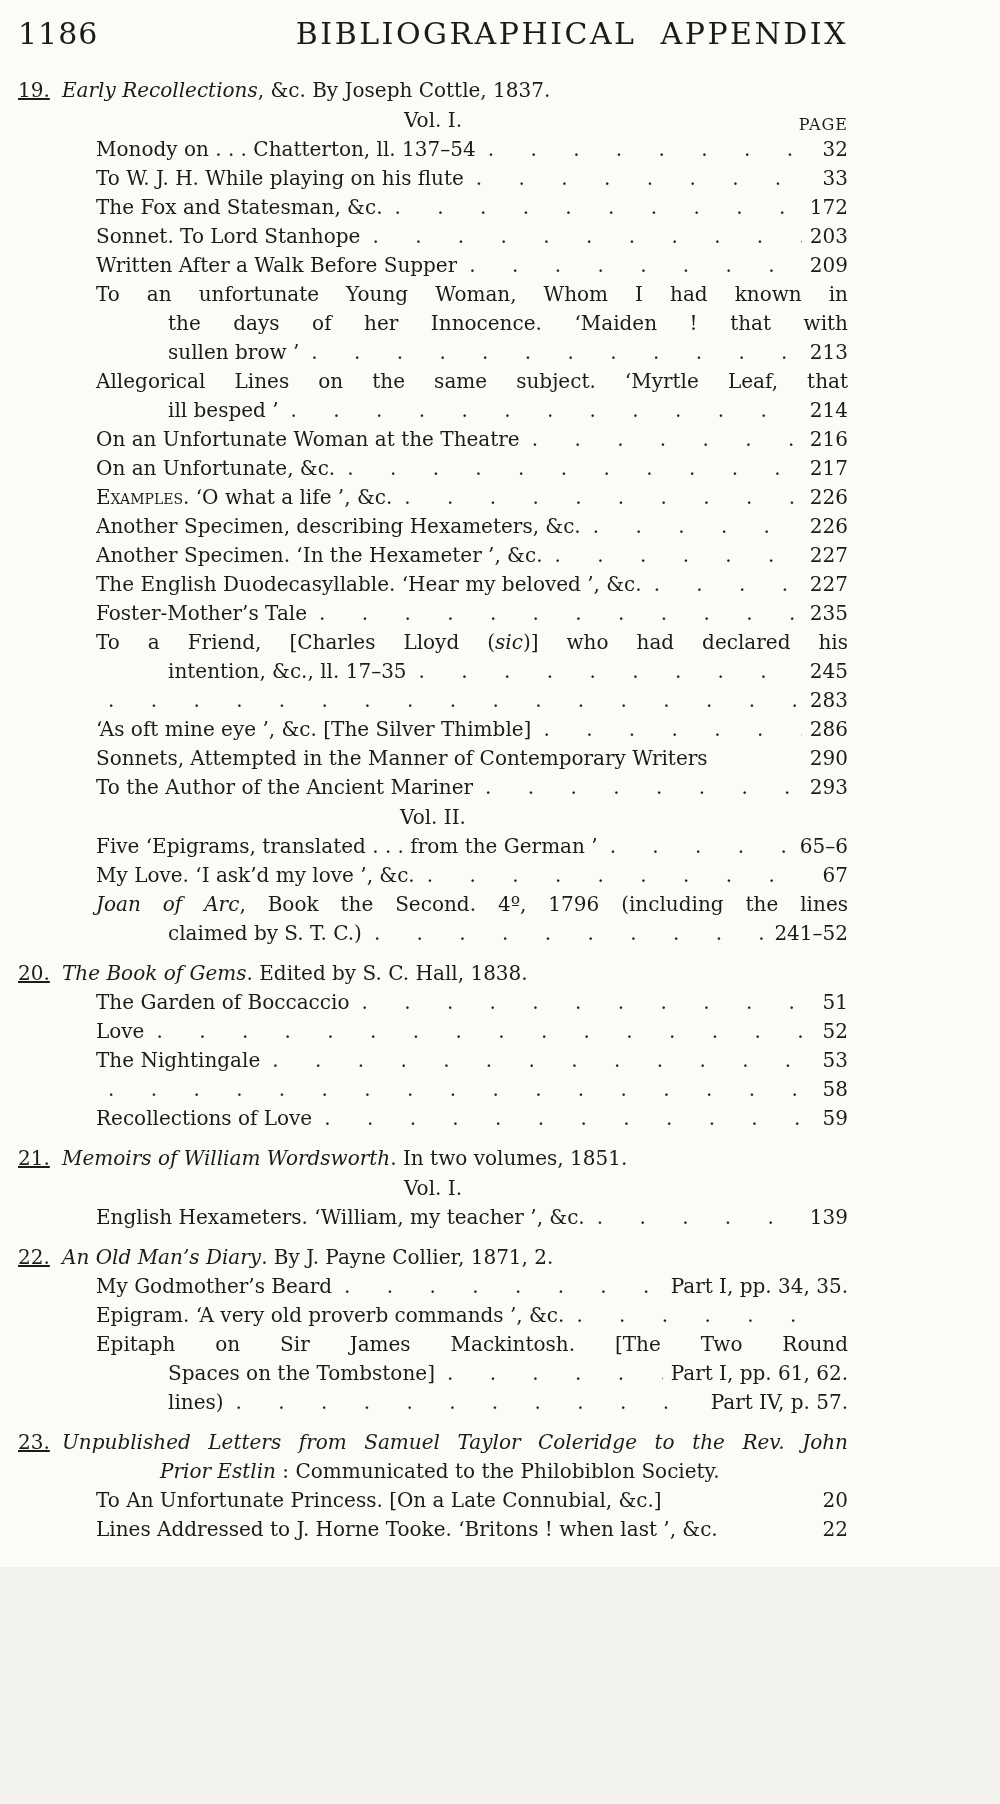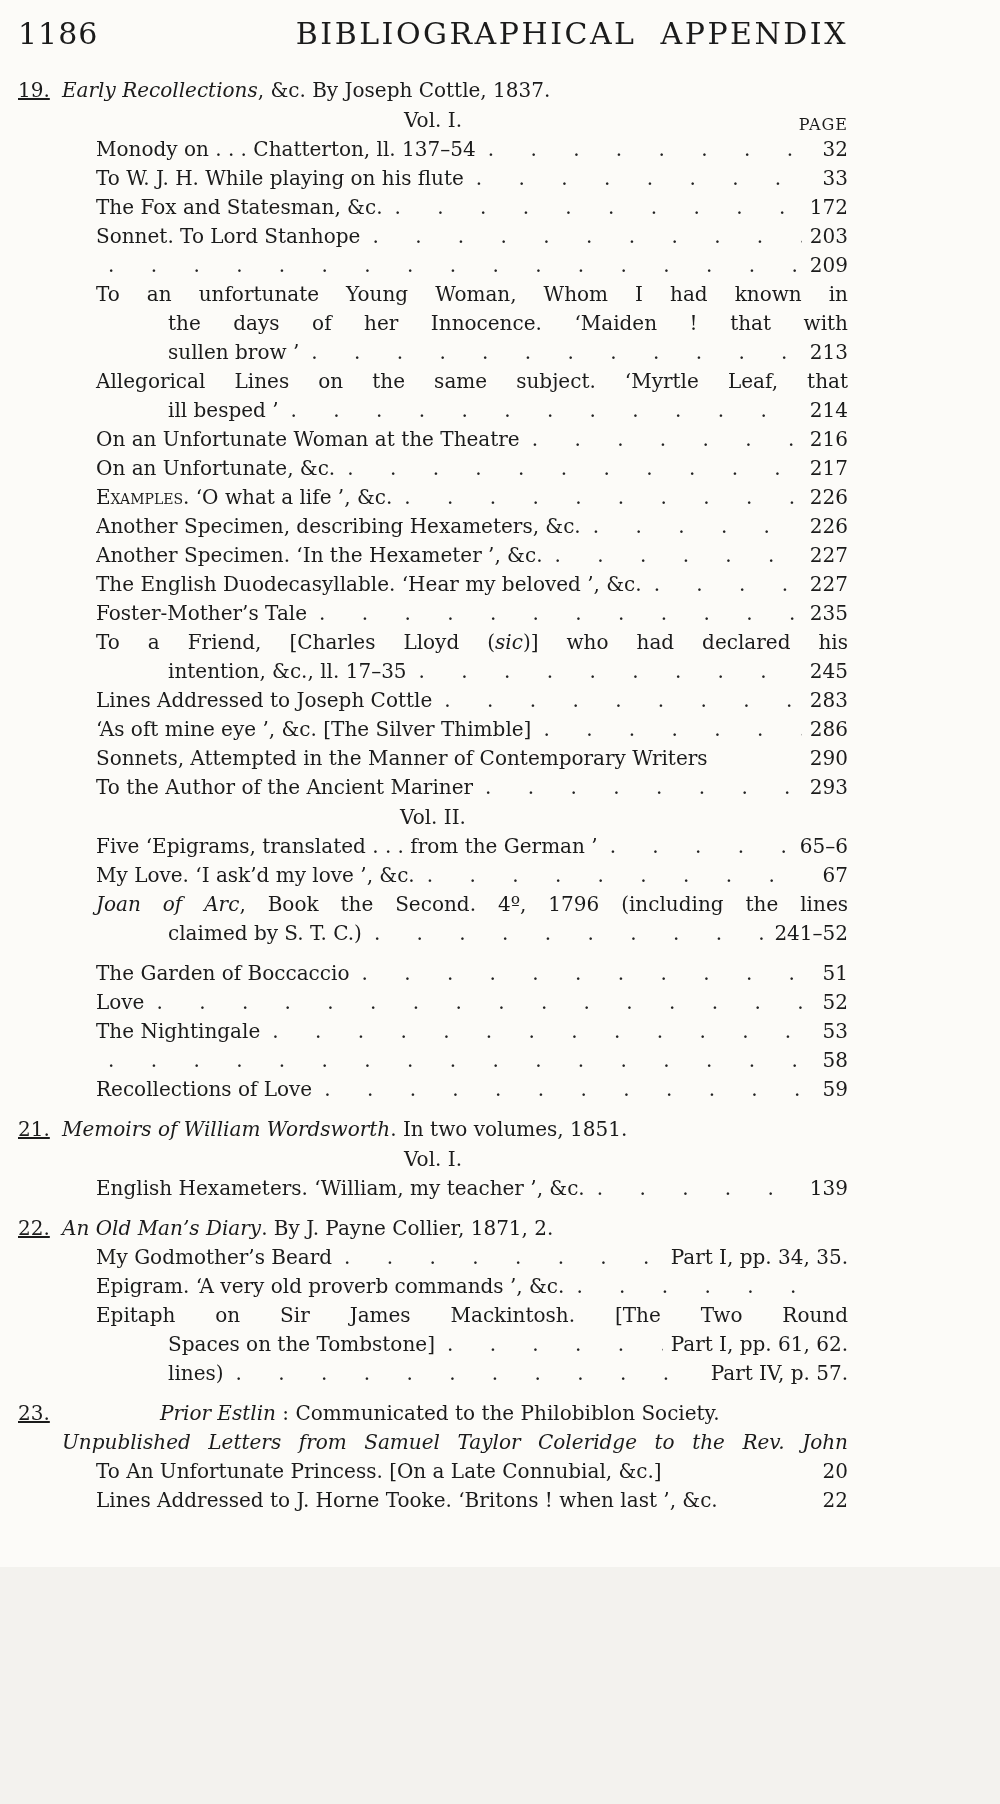--- a/index.html
+++ b/index.html
@@ -97,20 +97,21 @@
           </div>
           <div class="item">
             <div class="item-row">
               <span class="txt">Sonnet.  To Lord Stanhope</span>
               <span class="dots">. . . . . . . . . . . . . . . . . . . . . . . . . . . . . . . . . . . . . . . . </span>
               <span class="pg">203</span>
             </div>
           </div>
           <div class="item">
             <div class="item-row">
+              <span class="txt">Written After a Walk Before Supper</span>
               <span class="dots">. . . . . . . . . . . . . . . . . . . . . . . . . . . . . . . . . . . . . . . . </span>
               <span class="pg">209</span>
             </div>
           </div>
           <div class="item">
             <div class="item-line justify">To an unfortunate Young Woman, Whom I had known in</div>
             <div class="item-line justify cont">the days of her Innocence.  ‘Maiden !  that with</div>
             <div class="item-row cont">
               <span class="txt">sullen brow ’</span>
               <span class="dots">. . . . . . . . . . . . . . . . . . . . . . . . . . . . . . . . . . . . . . . . </span>
@@ -177,21 +178,20 @@
           <div class="item">
             <div class="item-line justify">To a Friend, [Charles Lloyd (<em>sic</em>)] who had declared his</div>
             <div class="item-row cont">
               <span class="txt">intention, &amp;c., ll. 17–35</span>
               <span class="dots">. . . . . . . . . . . . . . . . . . . . . . . . . . . . . . . . . . . . . . . . </span>
               <span class="pg">245</span>
             </div>
           </div>
           <div class="item">
             <div class="item-row">
-              <span class="txt">Lines Addressed to Joseph Cottle</span>
               <span class="dots">. . . . . . . . . . . . . . . . . . . . . . . . . . . . . . . . . . . . . . . . </span>
               <span class="pg">283</span>
             </div>
           </div>
           <div class="item">
             <div class="item-row">
               <span class="txt">‘As oft mine eye ’, &amp;c.  [The Silver Thimble]</span>
               <span class="dots">. . . . . . . . . . . . . . . . . . . . . . . . . . . . . . . . . . . . . . . . </span>
               <span class="pg">286</span>
             </div>
@@ -231,20 +231,26 @@
             <div class="item-line justify"><em>Joan of Arc</em>, Book the Second.  4º, 1796 (including the lines</div>
             <div class="item-row cont">
               <span class="txt">claimed by S. T. C.)</span>
               <span class="dots">. . . . . . . . . . . . . . . . . . . . . . . . . . . . . . . . . . . . . . . . </span>
               <span class="pg">241–52</span>
             </div>
           </div>
         </div>
       </section>
       <section class="entry">
+        <div class="entry-head">
+          <span class="num">20.</span>
+          <div class="head-lines">
+            <div class="head-line"><em>The Book of Gems</em>.  Edited by S. C. Hall, 1838.</div>
+          </div>
+        </div>
         <div class="items">
           <div class="item">
             <div class="item-row">
               <span class="txt">The Garden of Boccaccio</span>
               <span class="dots">. . . . . . . . . . . . . . . . . . . . . . . . . . . . . . . . . . . . . . . . </span>
               <span class="pg">51</span>
             </div>
           </div>
           <div class="item">
             <div class="item-row">
@@ -329,22 +335,22 @@
               <span class="dots">. . . . . . . . . . . . . . . . . . . . . . . . . . . . . . . . . . . . . . . . </span>
               <span class="pg">Part IV, p. 57.</span>
             </div>
           </div>
         </div>
       </section>
       <section class="entry">
         <div class="entry-head">
           <span class="num">23.</span>
           <div class="head-lines">
+            <div class="head-line justify"><em>Unpublished Letters from Samuel Taylor Coleridge to the Rev. John</em></div>
             <div class="head-line head-cont"><em>Prior Estlin</em> : Communicated to the Philobiblon Society.</div>
-            <div class="head-line justify"><em>Unpublished Letters from Samuel Taylor Coleridge to the Rev. John</em></div>
           </div>
         </div>
         <div class="items">
           <div class="item">
             <div class="item-row">
               <span class="txt">To An Unfortunate Princess.  [On a Late Connubial, &amp;c.]</span>
               <span class="dots"></span>
               <span class="pg">20</span>
             </div>
           </div>

